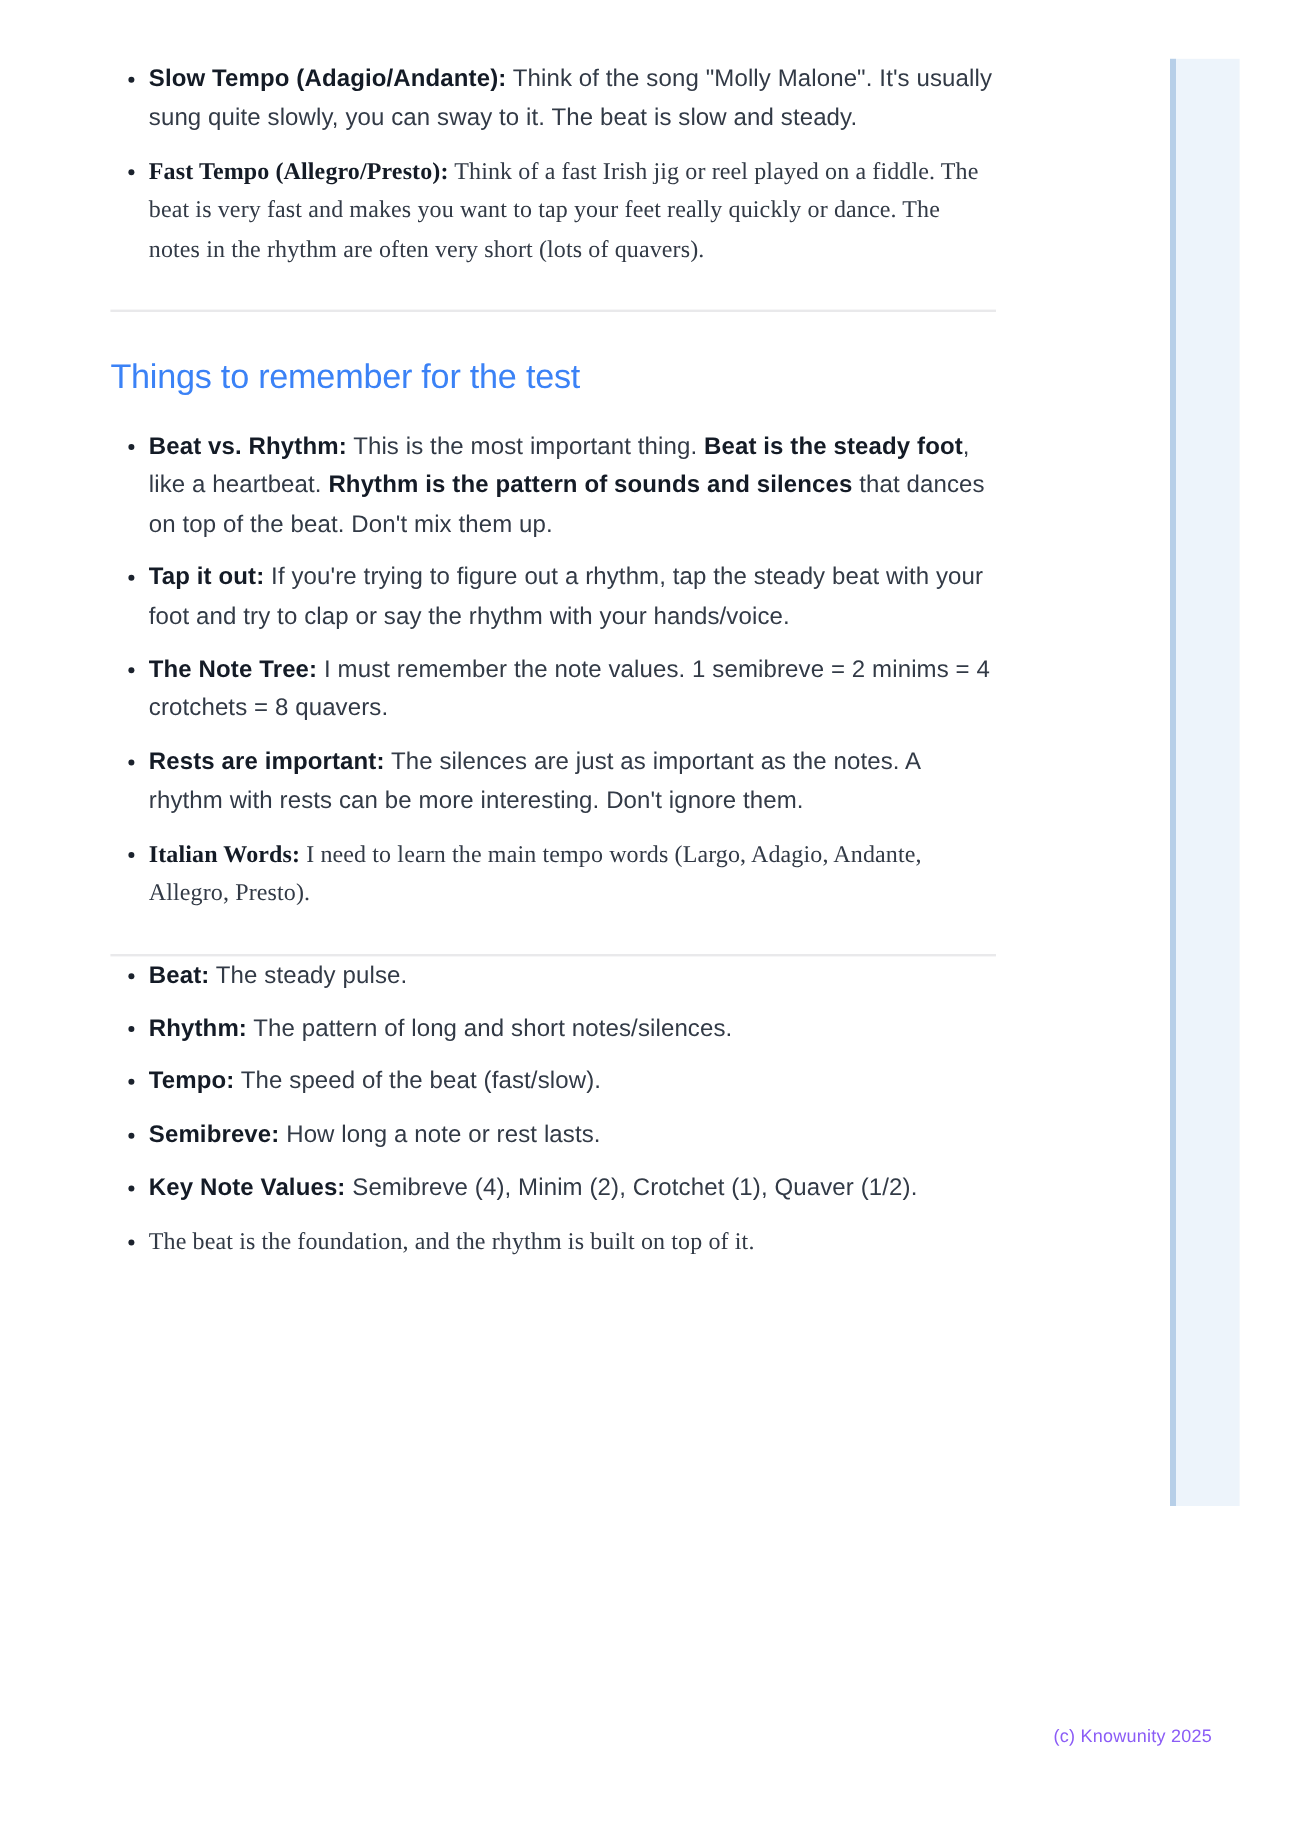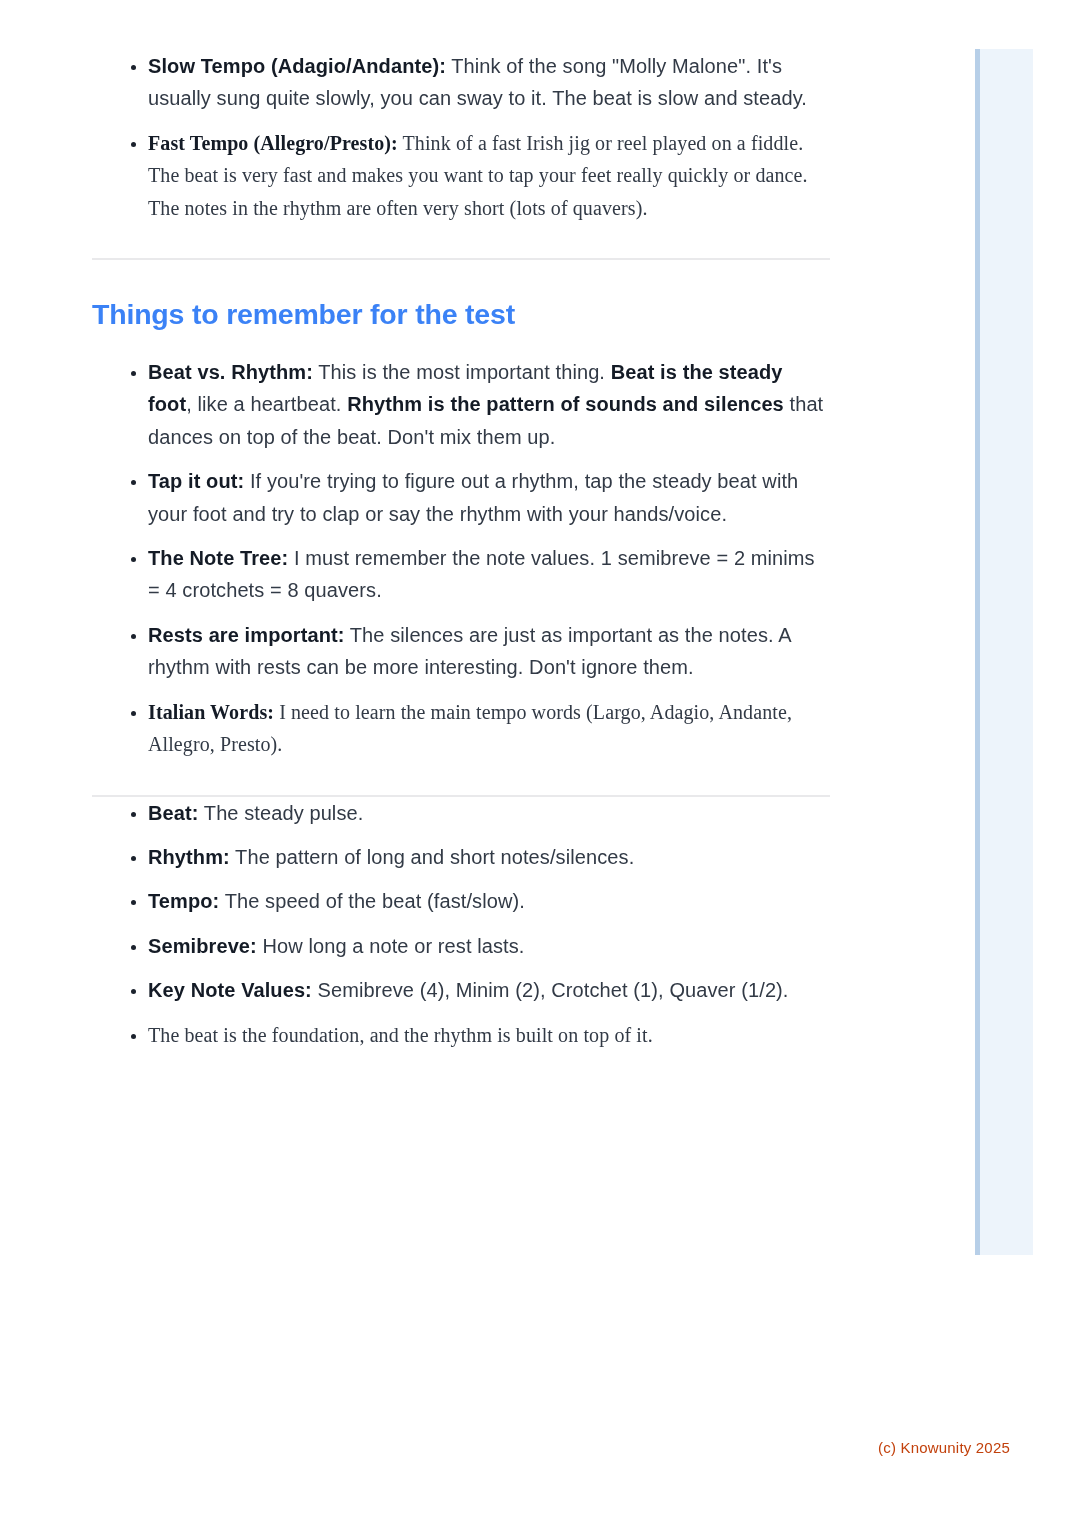--- a/index.html
+++ b/index.html
@@ -37,47 +37,46 @@
     margin: 0;
     padding: 0 0 0 32px;
     list-style: disc;
   }
   ul.bullet-list li {
     font-size: 20px;
     line-height: 32.4px;
     color: #323a46;
     margin-bottom: 12px;
     letter-spacing: 0.1px;
-    margin-left: 24px;
   }
   ul.bullet-list li::marker {
     color: #1b222d;
     font-size: 17px;
   }
   ul.bullet-list li:last-child { margin-bottom: 0; font-family: Liberation Serif, serif; }
   .b { font-weight: bold; color: #141b26; }
   hr.divider {
     border: none;
     border-top: 2px solid #e9e9eb;
     margin: 34px 0 0 0;
     width: 738px;
   }
   h2.section-heading {
     margin: 38px 0 25px 0;
     font-size: 28.5px;
-    font-weight: bold;
+    font-weight: normal;
     color: #3b82f6;
     letter-spacing: -0.2px;
   }
   .footer {
     position: absolute;
     top: 1439px;
     right: 70px;
     font-size: 15px;
-    color: #c2410c;
+    color: #8b5cf6;
     letter-spacing: 0.2px;
   }
 </style>
 </head>
 <body>
 
 <div class="page">
 
   <div class="page-edge-bar"></div>
 

